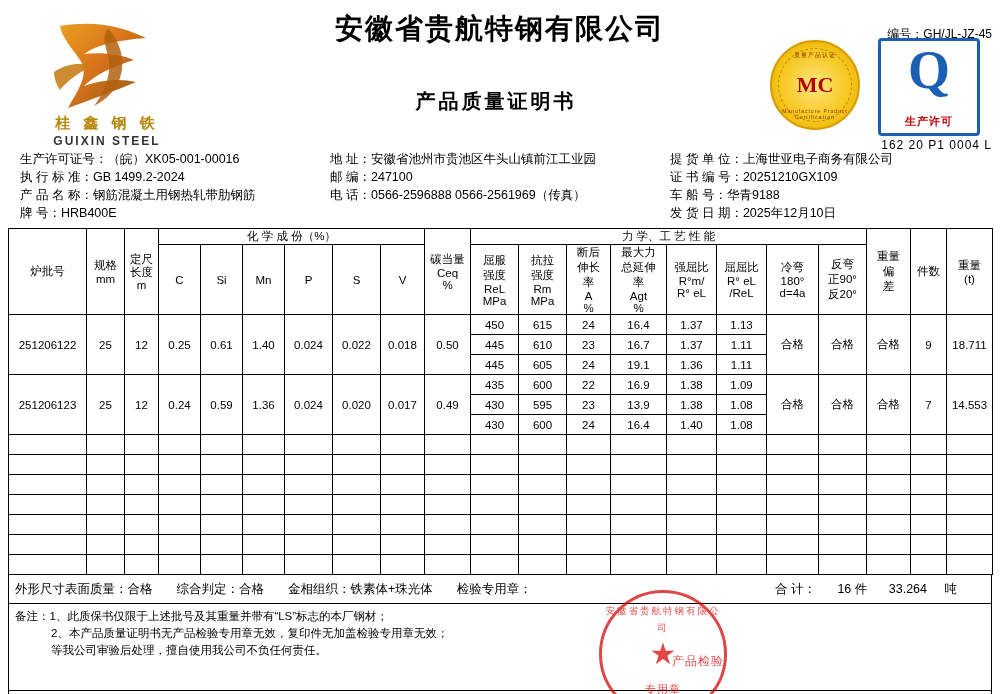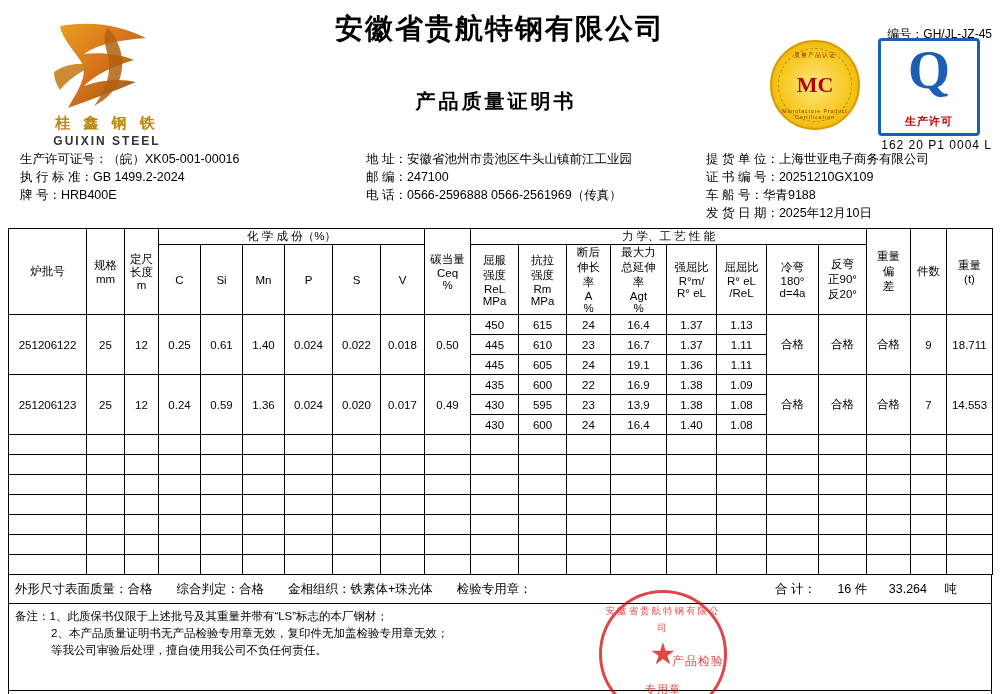--- a/index.html
+++ b/index.html
@@ -80,21 +80,21 @@
     font-size:11px;color:#c00000;font-weight:bold;letter-spacing:1px;
   }
 
   
   .info{
     position:relative;font-size:12.5px;line-height:18px;padding:2px 8px 2px 8px;
   }
   .info-row{display:flex;}
   .info-col{flex:0 0 auto;}
   .col1{width:310px;margin-left:12px;}
-  .col2{width:340px;margin-left:36px;}
+  .col2{width:340px;}
   .col3{width:330px;}
   .lbl{letter-spacing:0px;}
 
   
   table.main{
     border-collapse:collapse;width:984px;margin:4px 8px 0 8px;
     font-size:11.5px;table-layout:fixed;
   }
   table.main td,table.main th{
     border:1px solid #000;text-align:center;vertical-align:middle;padding:0;
@@ -183,20 +183,21 @@
       <div class="q-letter">Q</div>
       <div class="q-sub">生产许可</div>
     </div>
   </div>
 
   <div class="info">
     <div class="info-row">
       <div class="info-col col1">
         <div><span class="lbl">生产许可证号：</span><span>（皖）XK05-001-00016</span></div>
         <div><span class="lbl">执 行 标 准：</span><span>GB 1499.2-2024</span></div>
+        <div><span class="lbl">产 品 名 称：</span><span>钢筋混凝土用钢热轧带肋钢筋</span></div>
         <div><span class="lbl">牌    号：</span><span>HRB400E</span></div>
       </div>
       <div class="info-col col2">
         <div><span class="lbl">地    址：</span><span>安徽省池州市贵池区牛头山镇前江工业园</span></div>
         <div><span class="lbl">邮    编：</span><span>247100</span></div>
         <div><span class="lbl">电    话：</span><span>0566-2596888  0566-2561969（传真）</span></div>
       </div>
       <div class="info-col col3">
         <div><span class="lbl">提 货 单 位：</span><span>上海世亚电子商务有限公司</span></div>
         <div><span class="lbl">证 书 编 号：</span><span>20251210GX109</span></div>

